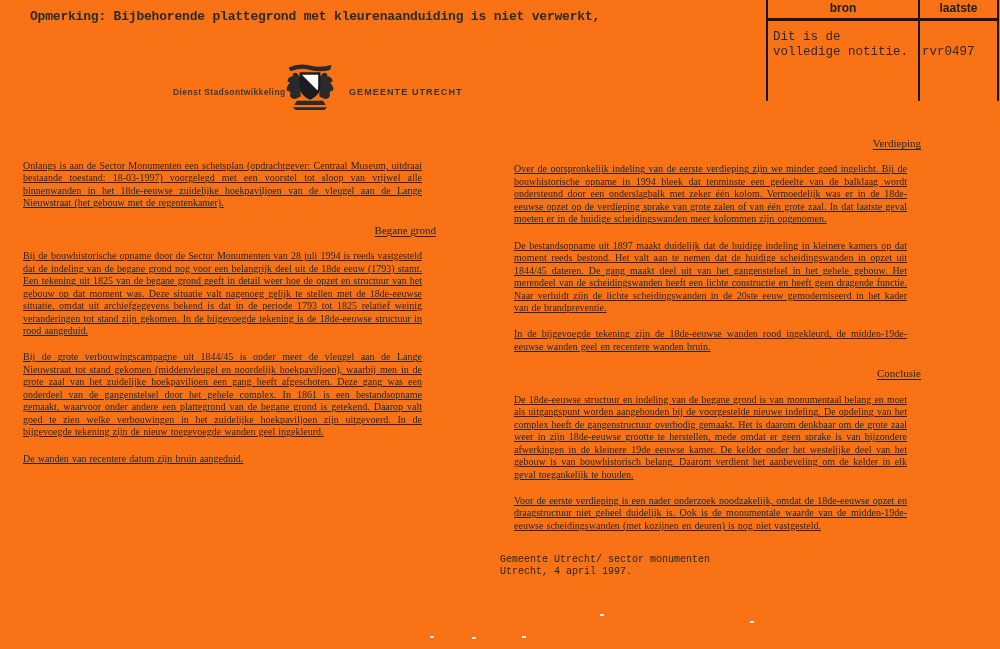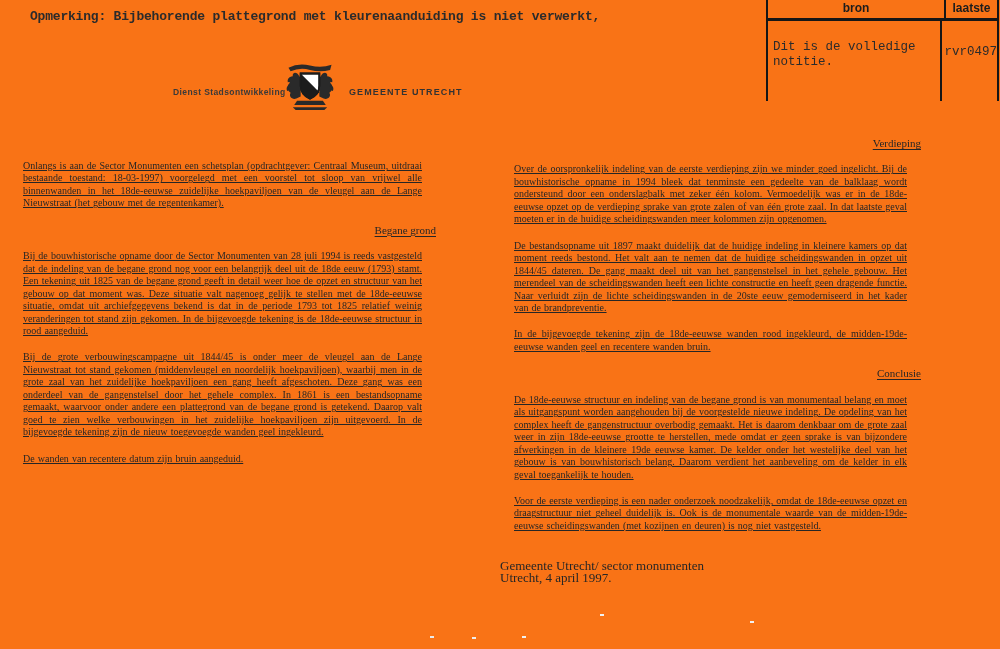--- a/index.html
+++ b/index.html
@@ -27,28 +27,28 @@
     border-left: 2px solid #161616; border-right: 2px solid #161616;
     box-sizing: border-box;
   }
   .mt-row { display: flex; }
   .mt-head {
     height: 18px; border-bottom: 3px solid #161616;
     font-family: "Liberation Sans", sans-serif; font-size: 12px; font-weight: 700;
     color: #1d1d1d;
   }
   .mt-head .mt-cell { display: flex; justify-content: center; align-items: flex-start; padding-top: 1px; }
-  .mt-c1 { width: 178px; border-right: 2px solid #161616; box-sizing: border-box; }
+  .mt-c1 { width: 152px; border-right: 2px solid #161616; box-sizing: border-box; }
   .mt-c2 { flex: 1; }
   .mt-body { height: 80px; }
   .mt-body .mt-cell {
     font-family: "Liberation Mono", "DejaVu Sans Mono", monospace;
     font-size: 12.5px; color: #2b2b2b; line-height: 15px;
   }
-  .mt-body .mt-c1 { padding: 19px 8px 0 5px; }
+  .mt-body .mt-c1 { padding: 9px 8px 0 5px; }
   .mt-body .mt-c2 { padding: 24px 0 0 2px; }
 
   
   .lh-dept, .lh-city {
     position: absolute;
     font-family: "Liberation Sans", sans-serif;
     font-weight: 700; color: #3a3a3a; white-space: nowrap;
   }
   .lh-dept { left: 173px; top: 87px; font-size: 8.5px; letter-spacing: 0.4px; }
   .lh-city { left: 349px; top: 87px; font-size: 9px; letter-spacing: 1.1px; color: #333; }
@@ -61,21 +61,21 @@
   .doc-title { font-size: 11.3px; letter-spacing: 0.3px; margin: 0 0 13px 0; }
   .para {
     margin: 14px; text-align: justify;
     font-size: 10px; line-height: 12.45px; word-spacing: 0.6px; text-decoration: underline;
   }
   .sec-head {
     font-size: 11px; line-height: 12.45px;
     text-decoration: underline; text-underline-offset: 1.5px; text-align: right;
   }
   .mt12 { margin-top: 12px; }
-  .signature { margin-top: 28px; font-size: 13px; line-height: 11.8px; }
+  .signature { margin-top: 22px; font-size: 10px; line-height: 11.8px; font-family: Liberation Mono, monospace; }
 
   
   .noise {
     position: absolute; left: 430px; top: 636px; width: 4px; height: 2px;
     background: #ebebeb;
     box-shadow: 42px 1px 0 #eeeeee, 92px 0 0 #f0f0f0, 170px -22px 0 #f2f2f2, 320px -15px 0 #f2f2f2;
   }
 </style>
 </head>
 <body>

